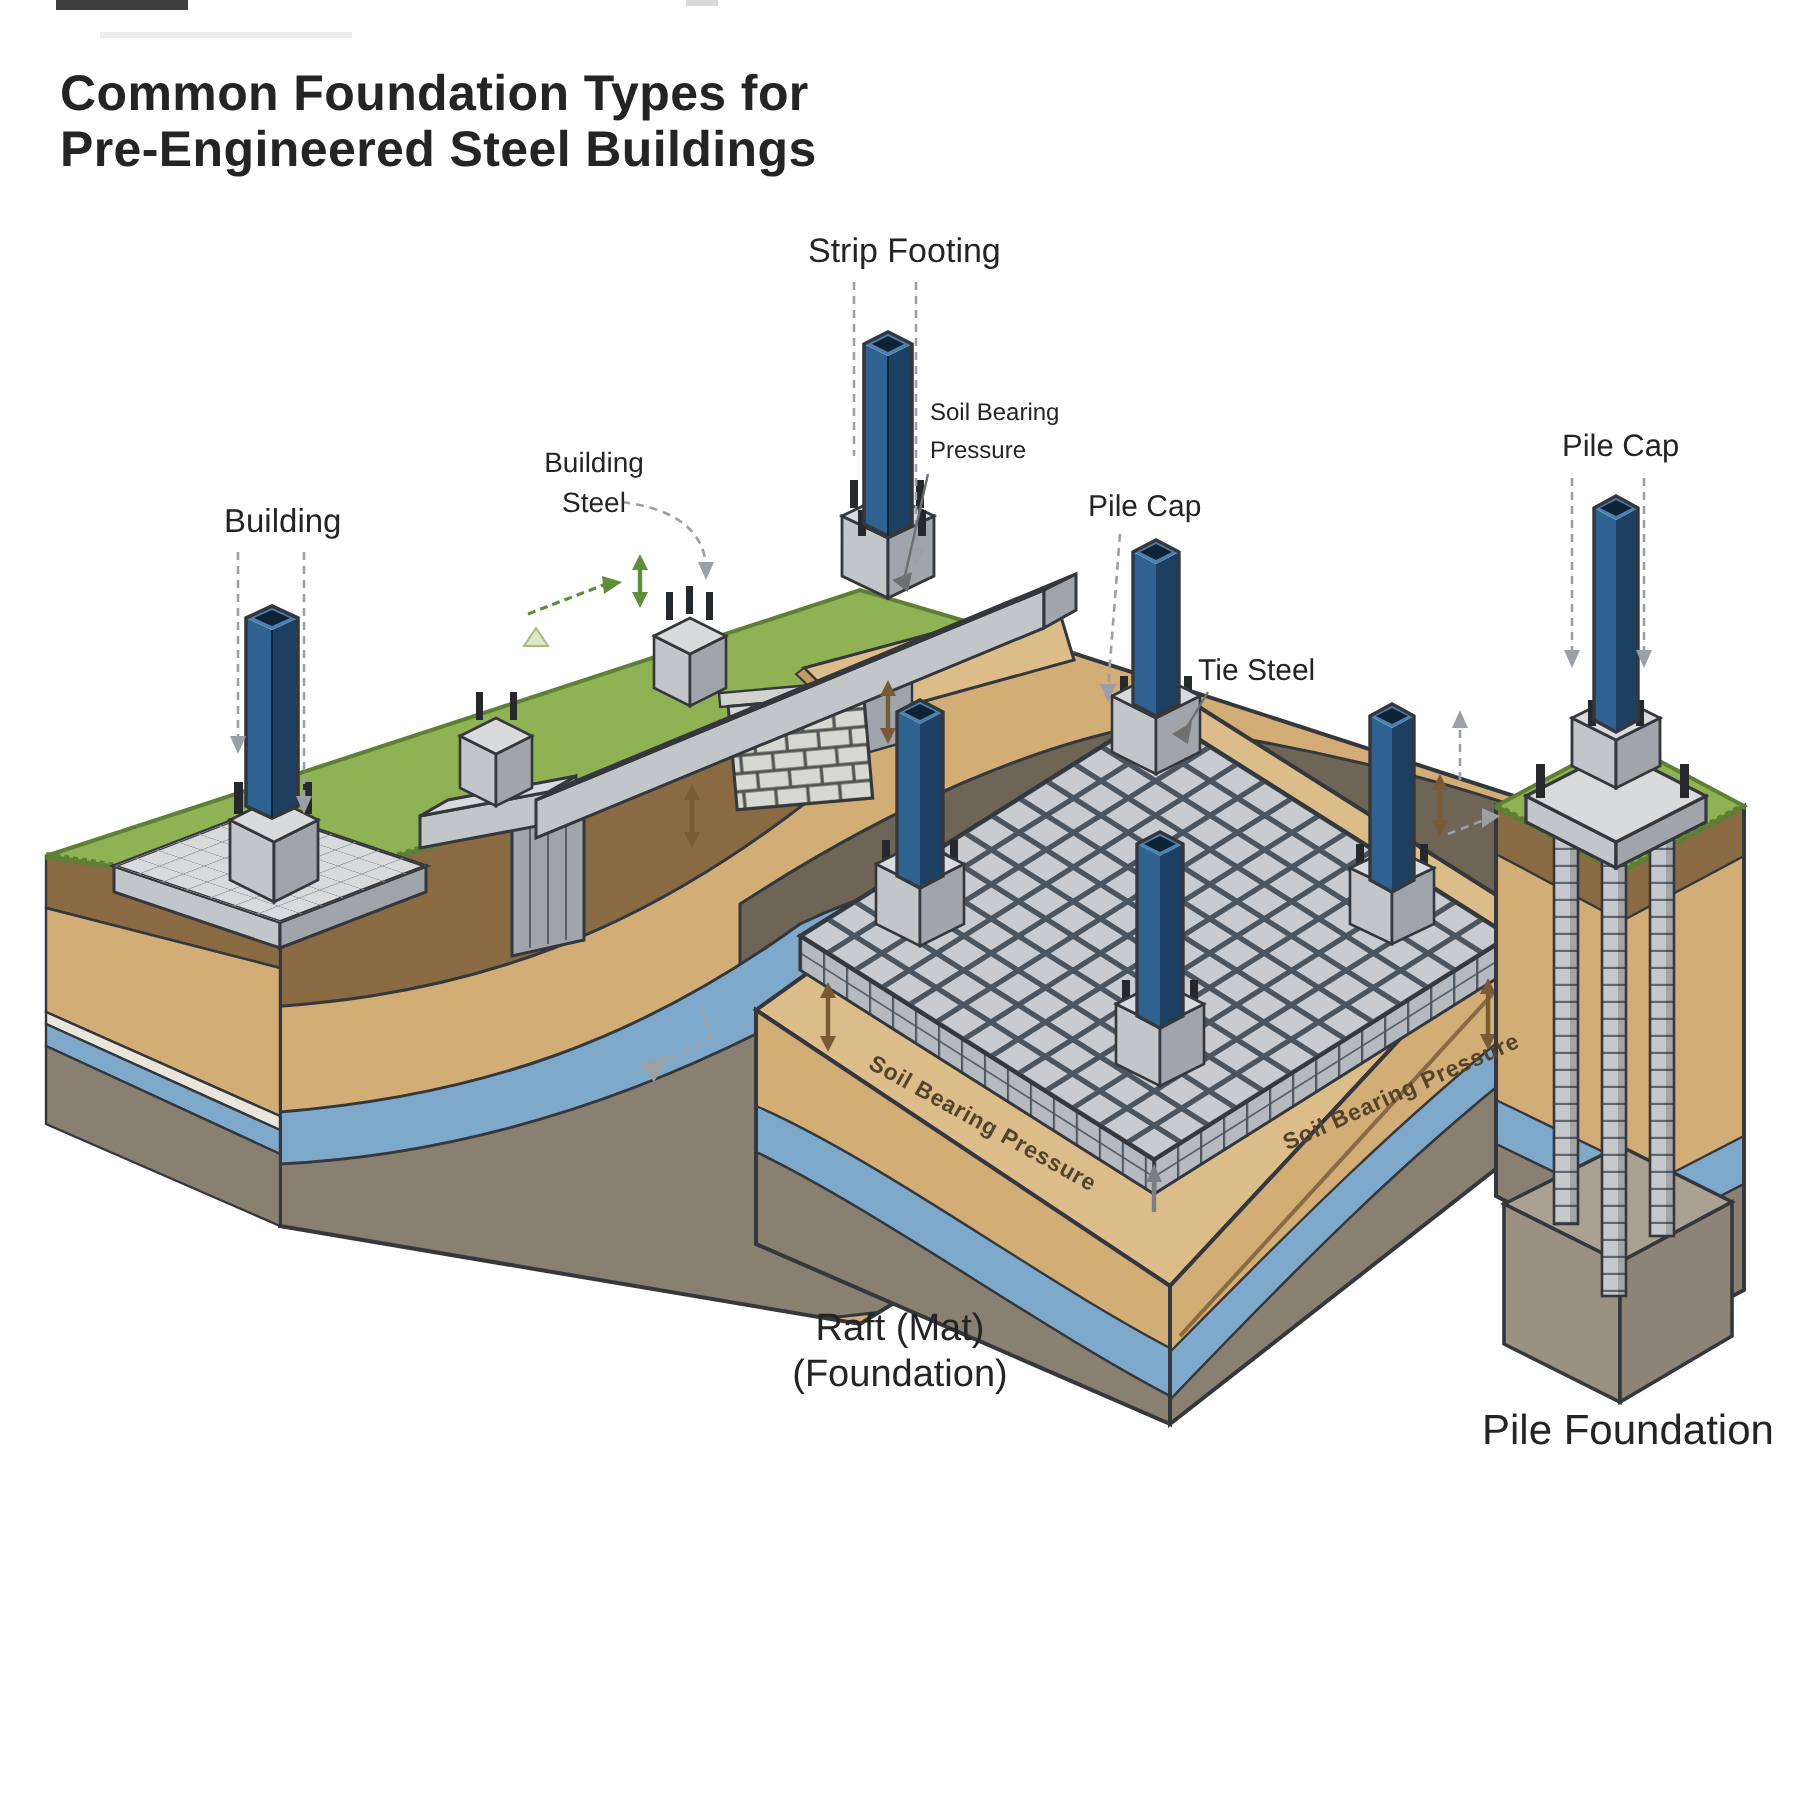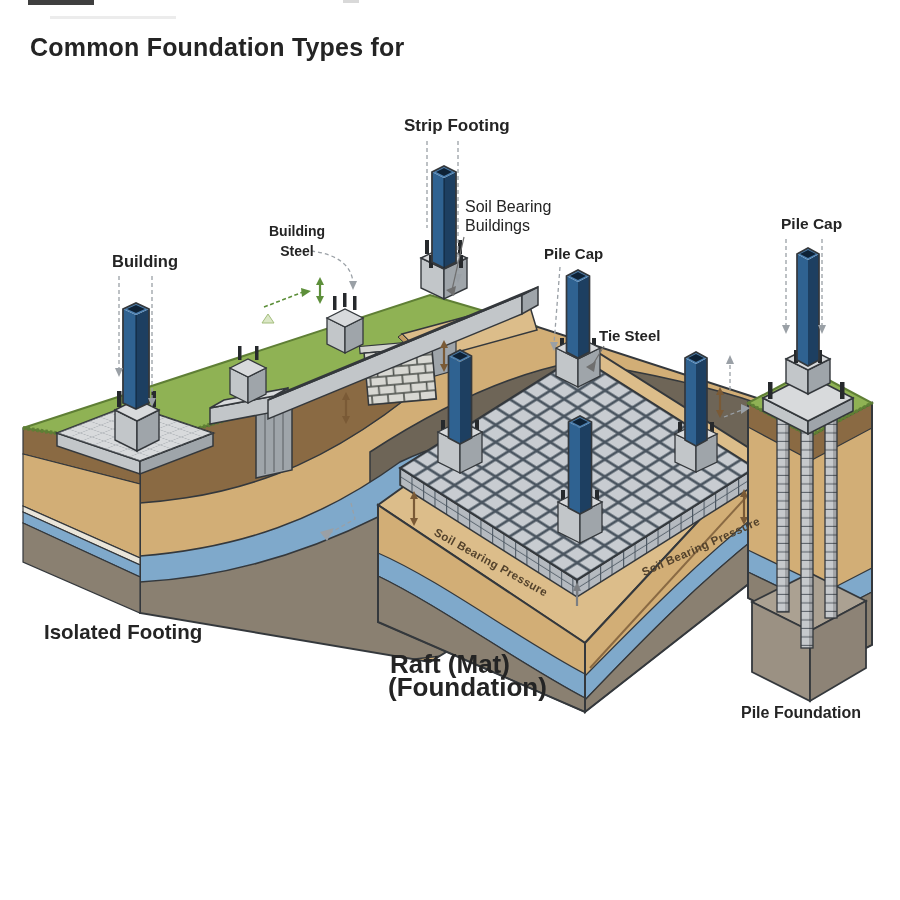--- a/index.html
+++ b/index.html
@@ -1,20 +1,20 @@
 <!DOCTYPE html>
 <html style="--paper: #ffffff; --ink: #242424; --grass: #8fb254; --grass_edge: #5f7f35; --soil_brown: #8a6a43; --soil_tan: #d2ae76; --soil_tan_light: #dcbd8a; --water: #7fa9cb; --soil_gray: #8a8071; --soil_gray_dark: #6e6557; --bearing: #9b9183; --bearing_dark: #8d8376; --bearing_top: #aba192; --concrete_top: #d8dadc; --concrete_left: #c2c6c9; --concrete_right: #9fa5aa; --grout: #4a5560; --tile: #c8ccd1; --steel_light: #2f6291; --steel_dark: #1d3f61; --steel_inner: #0e2236; --outline: #34383c; --leader: #9aa0a6; --arrow_brown: #7a5a36; --arrow_green: #5d8f3a; --bolt: #26292c; --brick: #d8d8d3; --brick_joint: #50534f; --sbp_text: #53422c;"><head>
 <meta charset="utf-8">
 <style>
   html,body{margin:0;padding:0;width:900px;height:900px;background:var(--paper,#fff);overflow:hidden}
   .stage{position:relative;width:900px;height:900px;font-family:"Liberation Sans",sans-serif}
   .stage svg{position:absolute;left:0;top:0}
-  .lbl{position:absolute;color:var(--ink,#242424);font-weight:700;white-space:nowrap}
+  .lbl{position:absolute;color:var(--ink,#242424);font-weight:400;white-space:nowrap}
   .title{font-size:25px;font-weight:700;line-height:28px;letter-spacing:.2px}
-  .sbp{font-size:16px;line-height:19px;font-weight:500}
+  .sbp{font-size:12px;line-height:19px;font-weight:500}
   .ctr{text-align:center}
   .rot{font-size:11.5px;color:var(--sbp_text,#53422c);font-weight:600;letter-spacing:.4px;transform-origin:0 0}
 </style>
 </head>
 <body>
 
 <div class="stage">
 
 <svg width="900" height="900" viewBox="0 0 900 900">
   <defs>
@@ -377,49 +377,49 @@
     </g>
     <g fill="#6f6f6f">
       <polygon points="456,286 454,296 446,290"></polygon>
       <polygon points="596,361 594,372 586,367"></polygon>
     </g>
   </g>
 </svg>
 
 <div class="lbl title" style="left:30px;top:33px">
   <div>Common Foundation Types for</div>
+  <div>Pre-Engineered Steel Buildings</div>
 </div>
 
 <div class="lbl" style="left:404px;top:116px;font-size:17px">Strip Footing</div>
 
 <div class="lbl sbp" style="left:465px;top:197px">
   <div>Soil Bearing</div>
-  <div>Buildings</div>
+  <div>Pressure</div>
 </div>
 
 <div class="lbl" style="left:112px;top:252px;font-size:16.5px">Building</div>
 
 <div class="lbl ctr" style="left:257px;top:221px;width:80px;font-size:14px;line-height:20px">
   <div>Building</div>
   <div>Steel</div>
 </div>
 
 <div class="lbl" style="left:544px;top:245px;font-size:15px">Pile Cap</div>
 
 <div class="lbl" style="left:599px;top:327px;font-size:15px">Tie Steel</div>
 
 <div class="lbl" style="left:781px;top:215px;font-size:15.5px">Pile Cap</div>
 
-<div class="lbl" style="left:44px;top:620px;font-size:20.5px">Isolated Footing</div>
-
-<div class="lbl ctr" style="left:388px;top:653px;width:124px;font-size:26px;line-height:23px">
+
+<div class="lbl ctr" style="left:388px;top:653px;width:124px;font-size:19px;line-height:23px">
   <div>Raft (Mat)</div>
   <div>(Foundation)</div>
 </div>
 
 
-<div class="lbl" style="left:741px;top:704px;font-size:16px">Pile Foundation</div>
+<div class="lbl" style="left:741px;top:704px;font-size:21px">Pile Foundation</div>
 
 <div class="lbl rot" style="left:438px;top:526px;transform:rotate(29deg)">Soil Bearing Pressure</div>
 
 <div class="lbl rot" style="left:640px;top:567px;transform:rotate(-24deg)">Soil Bearing Pressure</div>
 
 </div>
 
 </body></html>

